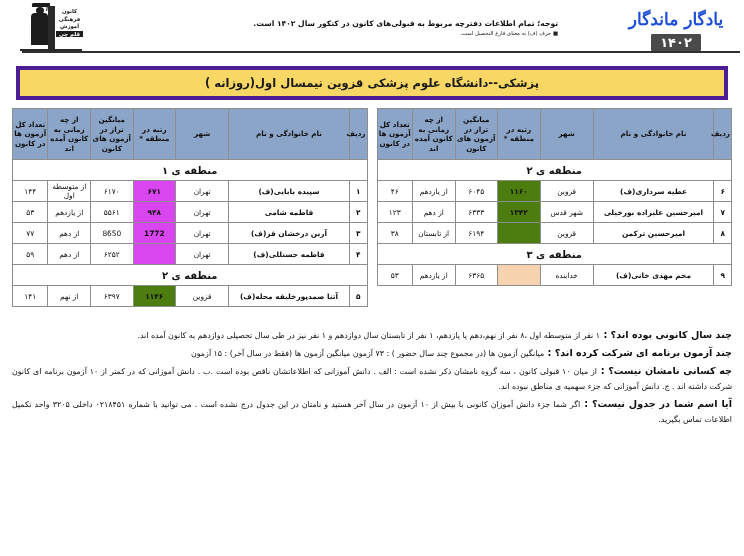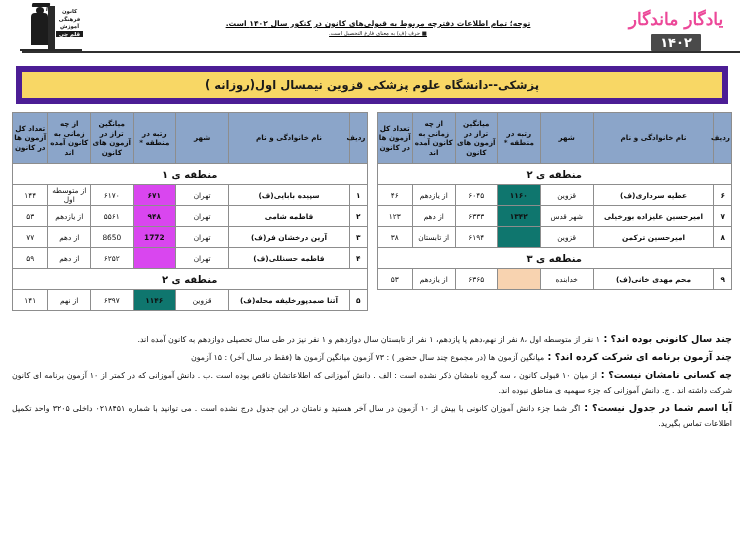--- a/index.html
+++ b/index.html
@@ -108,23 +108,22 @@
     top: 47px;
     width: 62px;
     height: 2px;
     background: #2a2a2a;
   }
 
   .header-note {
     position: absolute;
     right: 186px;
     top: 18px;
-    text-align: center;
+    text-align: right;
     width: 360px;
-    text-decoration: underline;
   }
   .header-note .line1 {
     font-size: 7.6px;
     font-weight: bold;
     line-height: 11px;
     color: #111111;
   }
   .header-note .line2 {
     font-size: 5.4px;
     line-height: 9px;
@@ -136,21 +135,21 @@
     right: 8px;
     top: 6px;
     width: 120px;
     height: 46px;
     text-align: center;
   }
   .logo-right .brand {
     font-size: 17px;
     font-weight: bold;
     font-family: "DejaVu Serif", "Liberation Serif", serif;
-    color: #ec4899;
+    color: #1d4ed8;
     line-height: 26px;
     letter-spacing: -0.5px;
   }
   .logo-right .year {
     display: inline-block;
     background: #4a4a4a;
     color: #ffffff;
     font-size: 13px;
     font-weight: bold;
     padding: 1px 9px;
@@ -164,21 +163,21 @@
     top: 51px;
     height: 2px;
     background: #2f2f2f;
   }
 
   
   .title-bar {
     margin: 8px 16px 0 16px;
     background: #f7d濃;
     background: #f8d765;
-    border: 6px solid #4c1d95;
+    border: 4px solid #4c1d95;
     height: 26px;
     line-height: 26px;
     text-align: center;
     font-size: 11.5px;
     font-weight: bold;
     color: #1a1a1a;
   }
 
   
   .tables {
@@ -236,21 +235,21 @@
     font-size: 10px;
     font-weight: bold;
     text-align: center;
     margin-left: 12px;
   }
   .sec-1 td { background: #4fd1f5; }
   .sec-2 td { background: #b2dd92; }
   .sec-3 td { background: #f8d3b0; }
 
   td.rank.hl-1 { background: #d946ef; }
-  td.rank.hl-2 { background: #0f766e; margin-left: 13px; }
+  td.rank.hl-2 { background: #4d7c0f; margin-left: 13px; }
   td.rank.hl-3 { background: #f8d3b0; }
 
   
   col.c-idx   { width: 5%;  }
   col.c-name  { width: 34%; }
   col.c-city  { width: 15%; }
   col.c-rank  { width: 12%; }
   col.c-avg   { width: 12%; }
   col.c-since { width: 12%; }
   col.c-count { width: 10%; }

